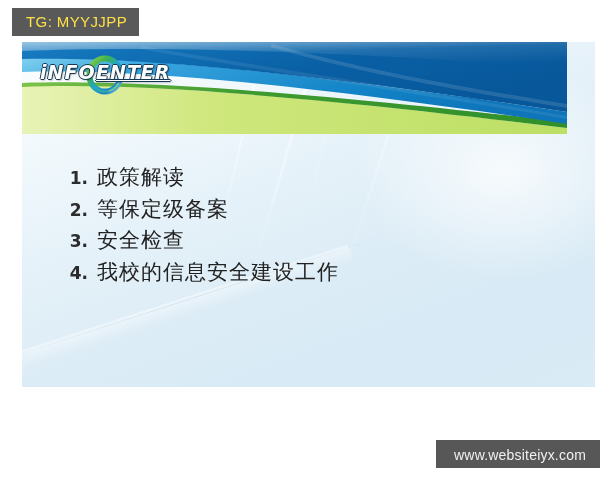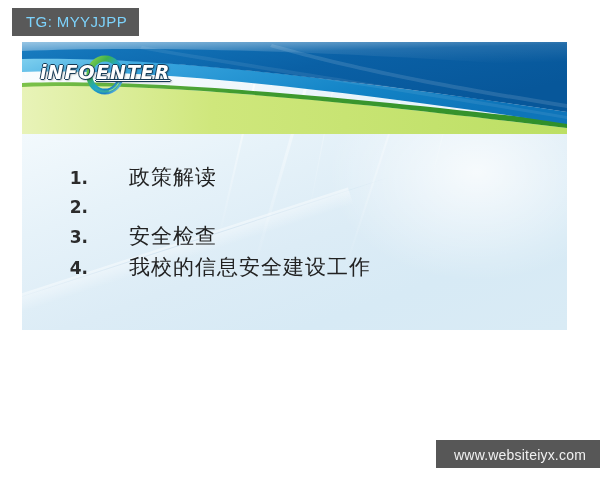--- a/index.html
+++ b/index.html
@@ -15,30 +15,31 @@
     overflow: hidden;
     font-family: "Liberation Sans", "DejaVu Sans", sans-serif;
   }
 
   
   #slide {
     position: absolute;
     left: 22px;
     top: 42px;
     width: 545px;
-    height: 288px;
+    height: 345px;
     overflow: hidden;
     background:
       linear-gradient(160deg,
         #fdfefe 0%,
         #f4fafd 16%,
         #e6f2f9 40%,
         #dcecf6 62%,
         #d7eaf5 80%,
         #d9ebf5 100%);
+    padding-left: 28px;
   }
 
   
   .streak {
     position: absolute;
     pointer-events: none;
     background: linear-gradient(to bottom,
       rgba(255,255,255,0.85), rgba(255,255,255,0.0));
   }
   .streak.s1 { left: 215px; top: 28px; width: 2px;  height: 170px; transform: rotate(13deg); opacity:.85;}
@@ -155,31 +156,30 @@
     font-family: "DejaVu Sans", sans-serif;
     font-weight: 700;
     font-size: 17px;
     color: #2b2b2b;
   }
   #outline .txt {
     font-family: "DejaVu Serif", "Liberation Serif", serif;
     font-size: 21px;
     color: #222222;
     letter-spacing: 1px;
-    margin-left: 32px;
   }
 
   
   #tg-badge {
     position: absolute;
     left: 12px;
     top: 8px;
     padding: 5px 12px 6px 14px;
     background: #595959;
-    color: #7dd3fc;
+    color: #fde047;
     font-family: "Liberation Sans", sans-serif;
     font-size: 15px;
     letter-spacing: .4px;
     line-height: 1.15;
     white-space: nowrap;
   }
   #watermark {
     position: absolute;
     right: 0;
     top: 440px;
@@ -278,20 +278,21 @@
   </div>
 
 
   <ol id="outline">
     <li>
       <span class="num">1.</span>
       <span class="txt">政策解读</span>
     </li>
     <li>
       <span class="num">2.</span>
+      <span class="txt">等保定级备案</span>
     </li>
     <li>
       <span class="num">3.</span>
       <span class="txt">安全检查</span>
     </li>
     <li>
       <span class="num">4.</span>
       <span class="txt">我校的信息安全建设工作</span>
     </li>
   </ol>

